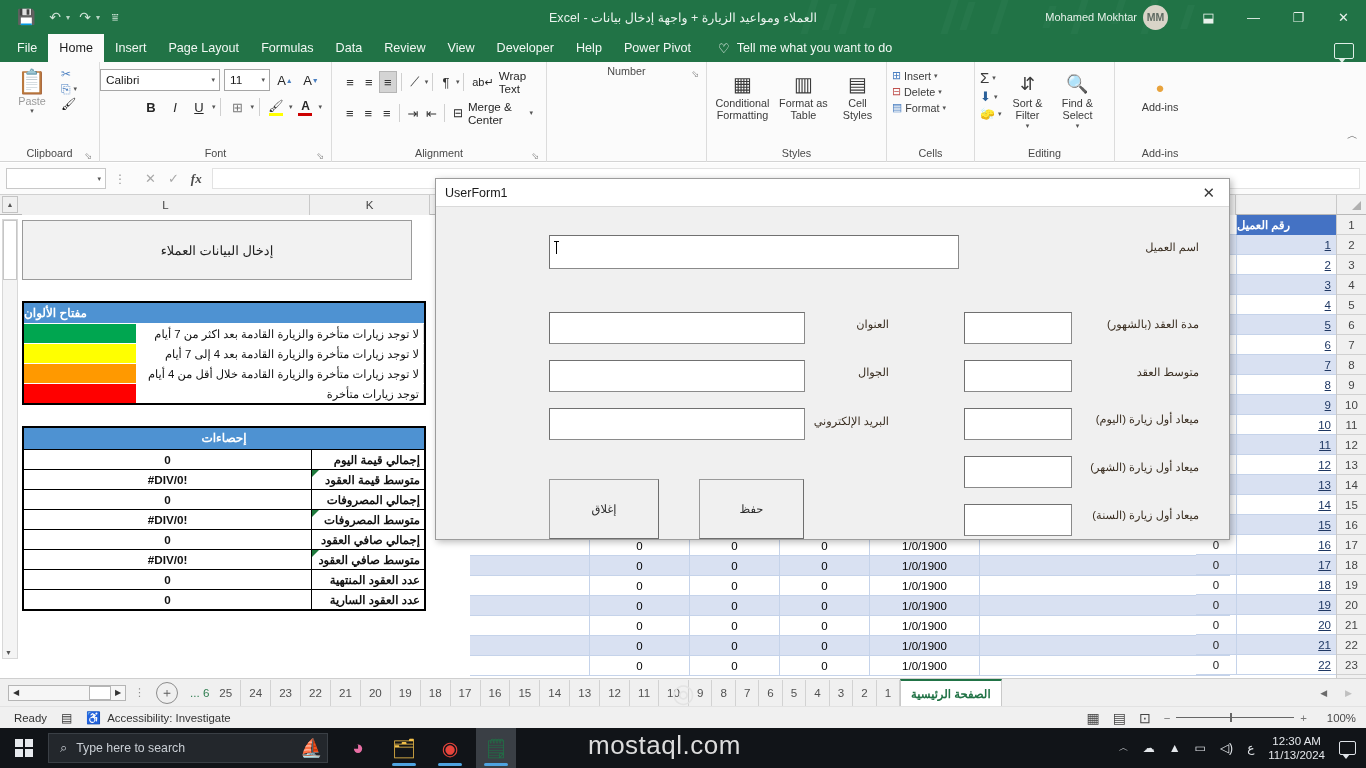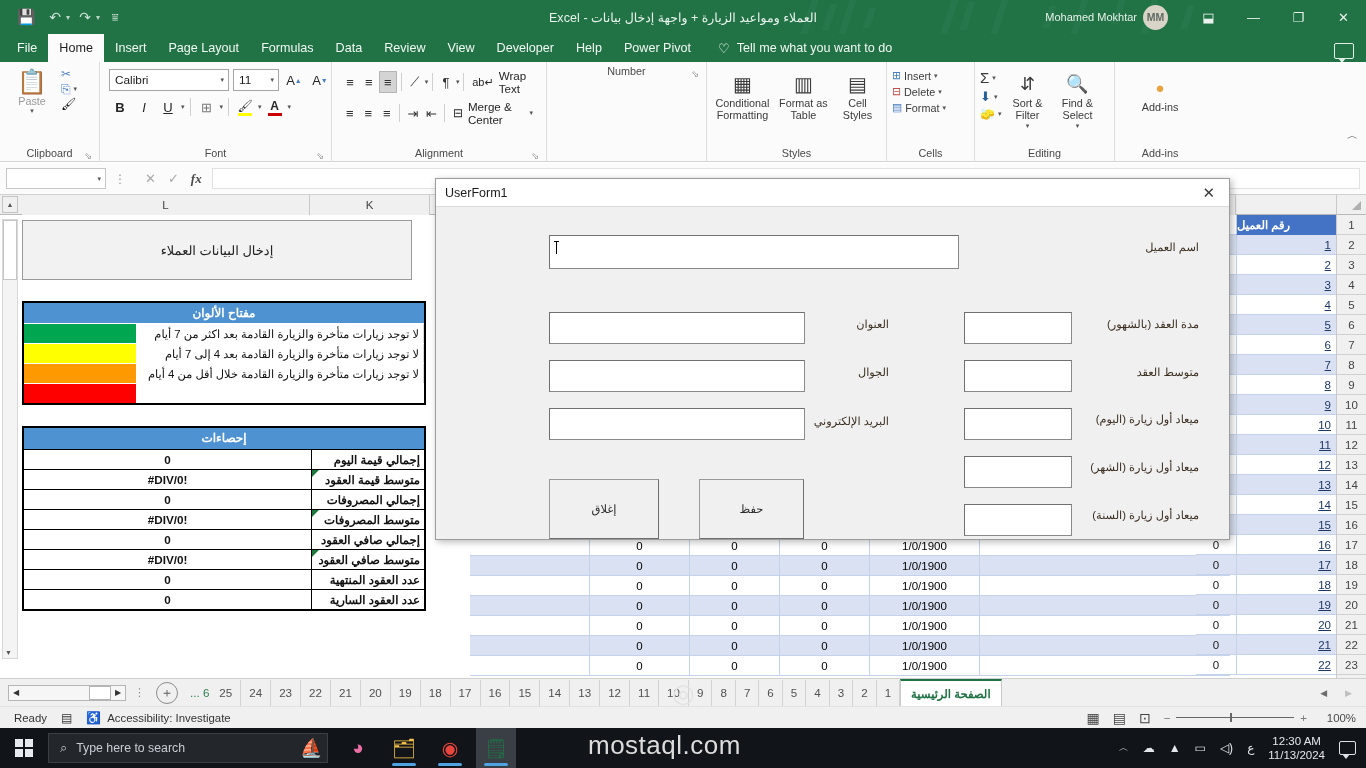--- a/index.html
+++ b/index.html
@@ -215,21 +215,21 @@
   .leftpanel { position: absolute; top: 20px; left: 0px; width: 430px; }
   .bigtitle-cell {
     margin: 5px 18px 0 22px; height: 60px; border: 1.6px solid #9a9a9a; background: #f2f2f2;
     display: flex; align-items: center; justify-content: center;
     font-size: 13px; color: #222; direction: rtl;
   }
   .gap-row { height: 21px; }
   .legend { margin: 0 0 0 22px; width: 404px; border: 2px solid #000; }
   .legend-title {
     background: #4e92d2; color: #fff; font-weight: bold; font-size: 12px;
-    text-align: center; height: 20px; line-height: 20px; direction: rtl;
+    text-align: left; height: 20px; line-height: 20px; direction: rtl;
   }
   .legend-row { display: flex; height: 20px; border-top: 1px solid #fff; }
   .legend-swatch { width: 112px; }
   .legend-text {
     flex: 1; direction: rtl; text-align: right; padding-right: 4px;
     font-size: 11.4px; color: #111; line-height: 20px; background: #fff;
     border-right: 1px solid #d9d9d9;
   }
   .stats { margin: 21px 0 0 22px; width: 404px; border: 2px solid #000; }
   .stats-title {
@@ -448,21 +448,21 @@
             </div>
         </div>
       </div>
       <div class="group-label">
         <span>Clipboard</span>
         <span class="dlg-launcher">⬂</span>
       </div>
     </div>
 
     <div class="group" style="width:232px">
-      <div class="group-body" style="flex-direction:column; align-items:flex-start; padding:4px 4px 0 4px">
+      <div class="group-body" style="flex-direction:column; align-items:flex-end; padding:4px 4px 0 4px">
         <div class="fontrow1">
           <div class="combo" style="width:120px">
             <span>Calibri</span>
             <span class="caret">▾</span>
           </div>
           <div class="combo" style="width:46px">
             <span>11</span>
             <span class="caret">▾</span>
           </div>
           <div class="fbtn">
@@ -673,20 +673,21 @@
         <div class="legend-row">
           <div class="legend-swatch" style="background:#FFFF00"></div>
           <div class="legend-text">لا توجد زيارات متأخرة والزيارة القادمة بعد 4  إلى 7 أيام</div>
         </div>
         <div class="legend-row">
           <div class="legend-swatch" style="background:#FF9900"></div>
           <div class="legend-text">لا توجد زيارات متأخرة والزيارة القادمة خلال أقل من 4 أيام</div>
         </div>
         <div class="legend-row">
           <div class="legend-swatch" style="background:#FF0000"></div>
+          <div class="legend-text">توجد زيارات متأخرة</div>
         </div>
       </div>
 
       <div class="stats">
         <div class="stats-title">إحصاءات</div>
         <div class="stat-row">
           <div class="stat-val">0</div>
           <div class="stat-label">إجمالي قيمة اليوم</div>
         </div>
         <div class="stat-row">

